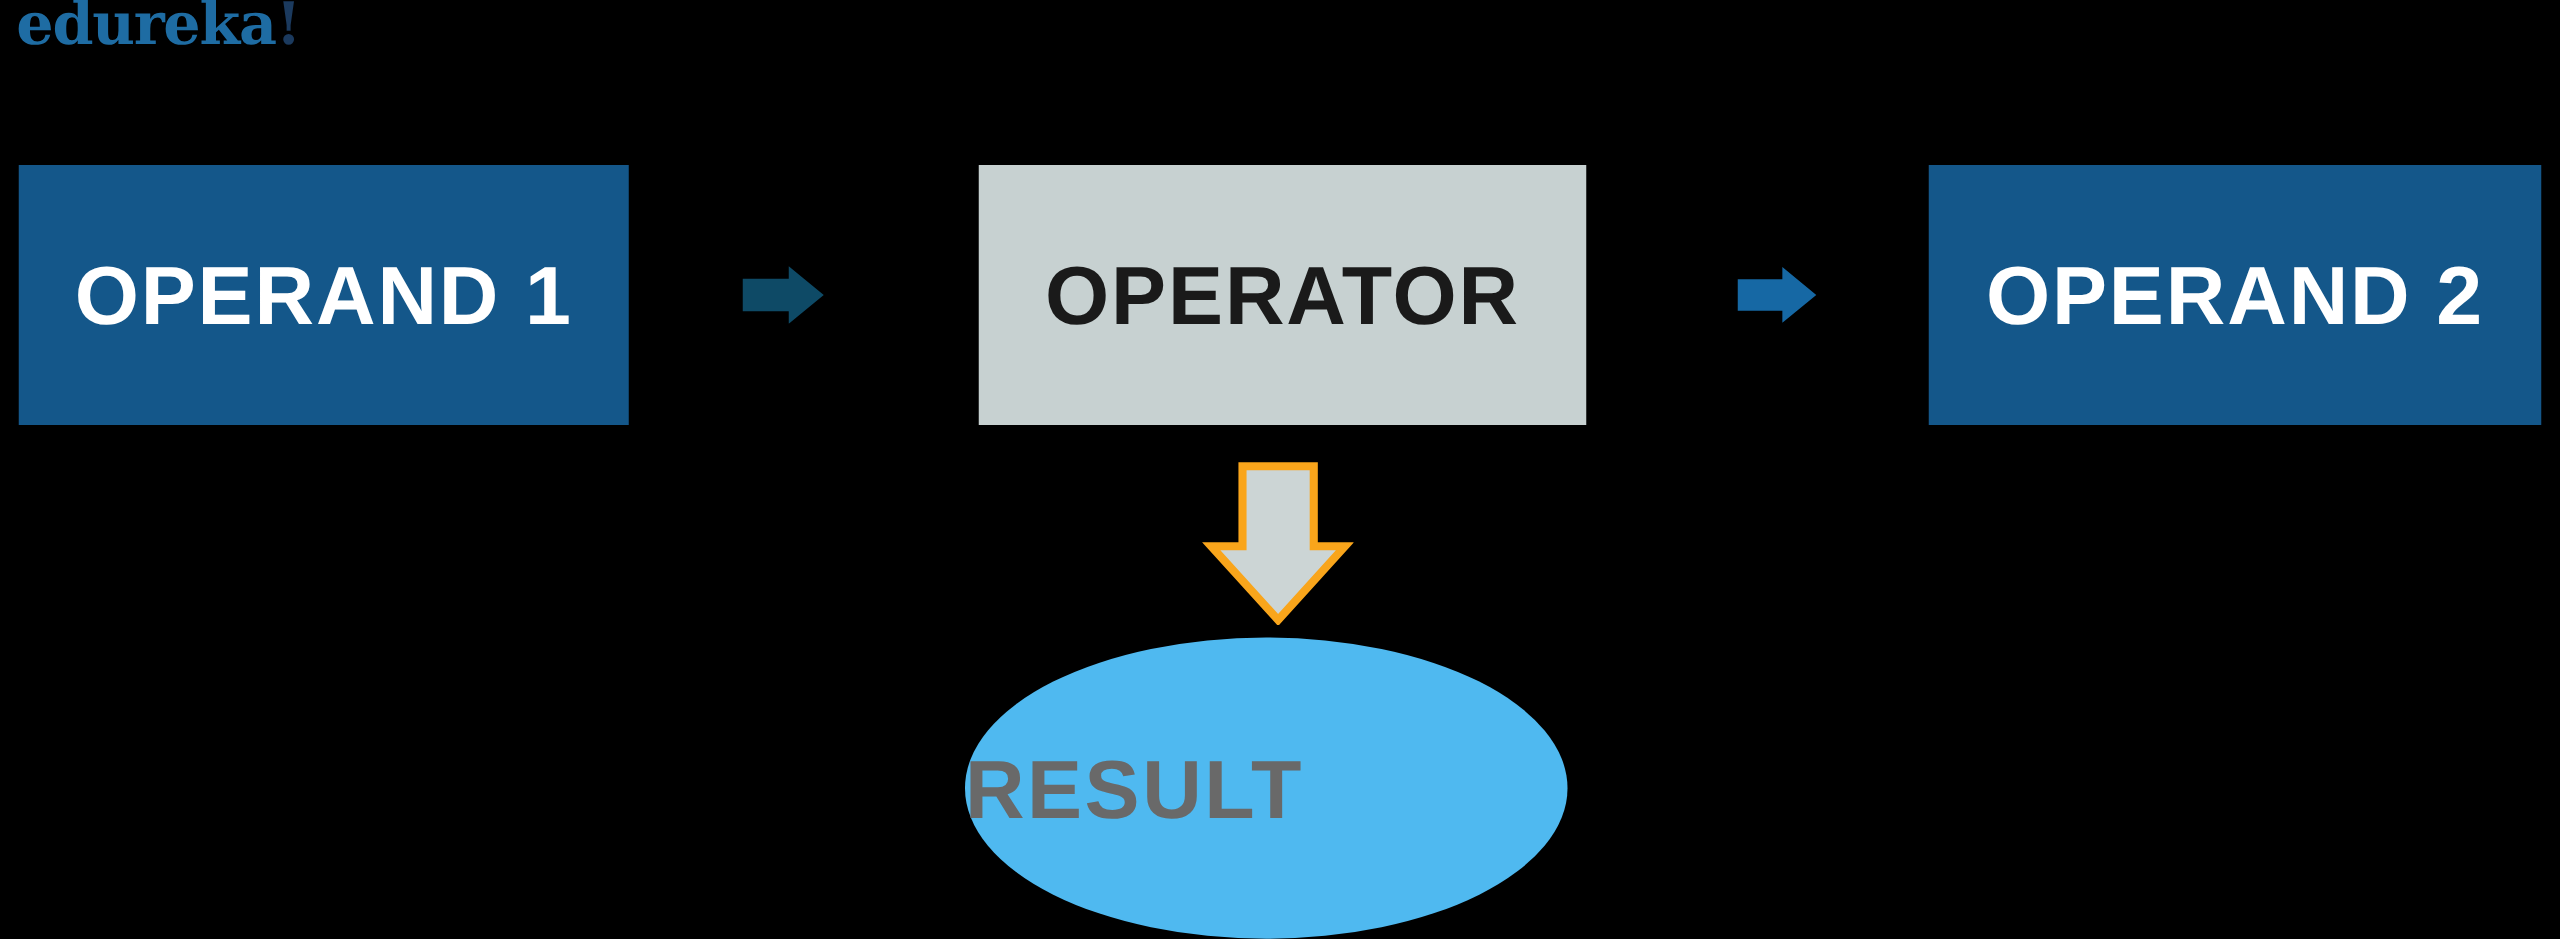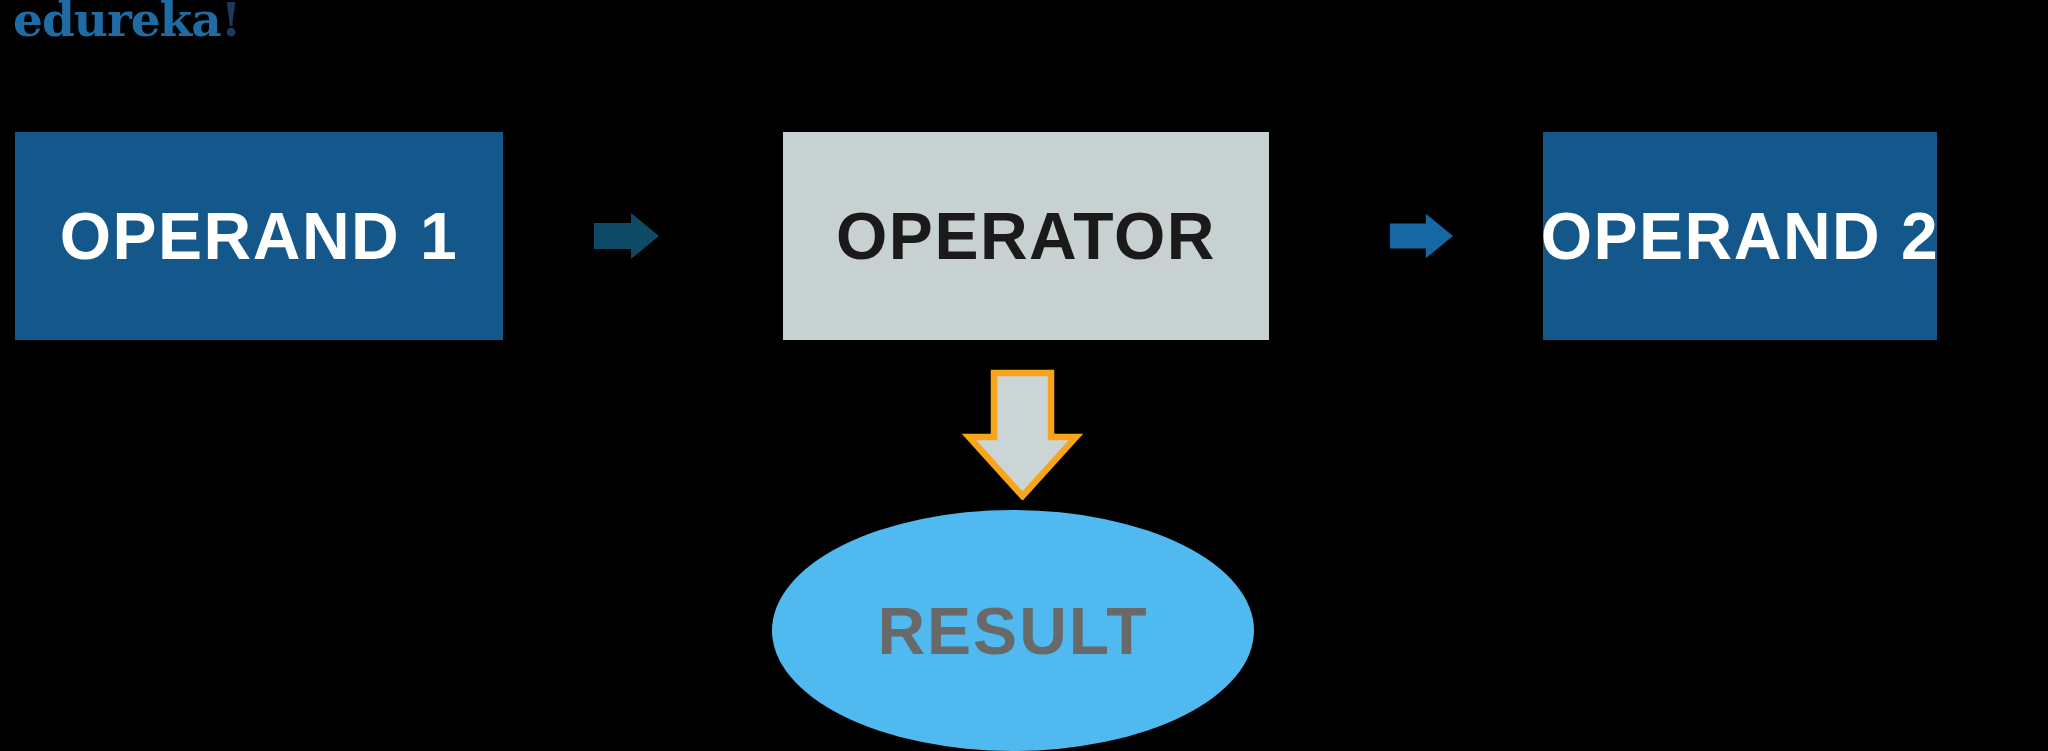--- a/index.html
+++ b/index.html
@@ -38,36 +38,36 @@
   }
   #operand1-box {
     left: 15px; top: 132px; width: 488px; height: 208px;
     background: var(--box-blue); color: var(--operand-text); text-align: center;
   }
   #operator-box {
     left: 783px; top: 132px; width: 486px; height: 208px;
     background: var(--box-gray); color: var(--operator-text); text-align: center;
   }
   #operand2-box {
-    left: 1543px; top: 132px; width: 394px; height: 208px;
+    left: 1543px; top: 132px; width: 490px; height: 208px;
     background: var(--box-blue); color: var(--operand-text);
   }
   .arrow { position: absolute; display: block; }
   #arrow1 { left: 594px; top: 212px; }
   #arrow2 { left: 1390px; top: 212px; }
   #down-arrow { left: 961px; top: 368px; }
   #result-ellipse {
     position: absolute;
     left: 772px; top: 510px; width: 482px; height: 241px;
     border-radius: 50%;
     background: var(--ellipse-blue);
     color: var(--result-text);
     display: flex;
     align-items: center;
-    justify-content: center;
+    justify-content: flex-start;
     font-weight: bold;
     font-size: 66px;
     letter-spacing: 2px;
   }
 </style>
 </head>
 <body>
 
 <div>
 

